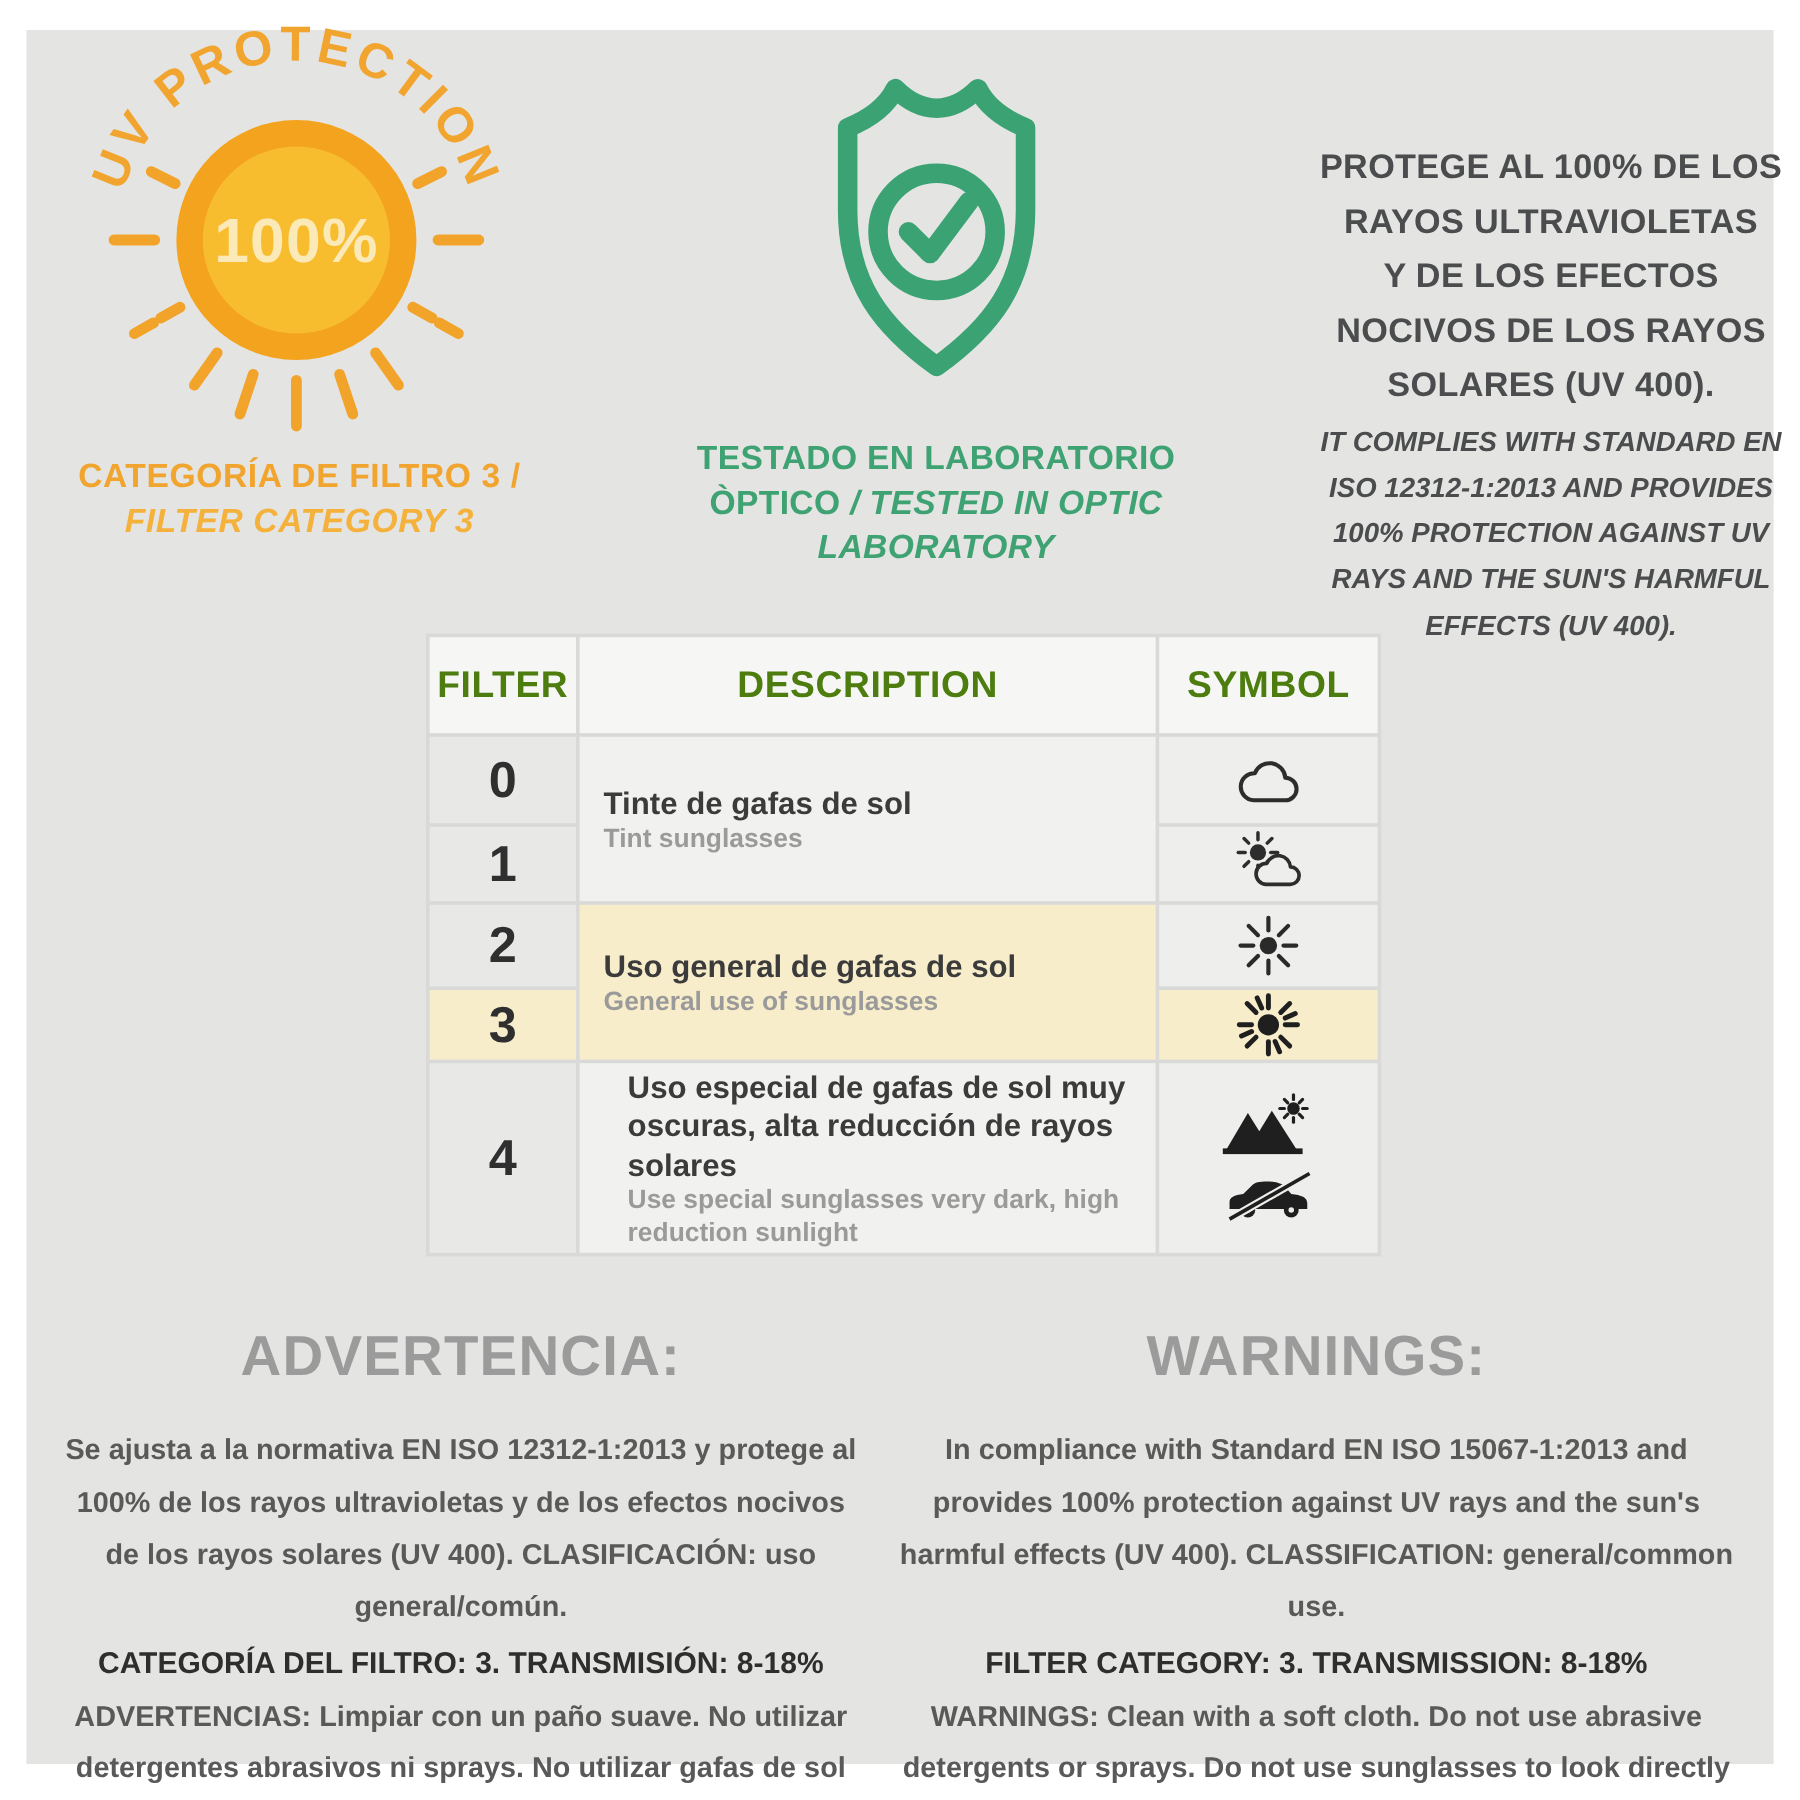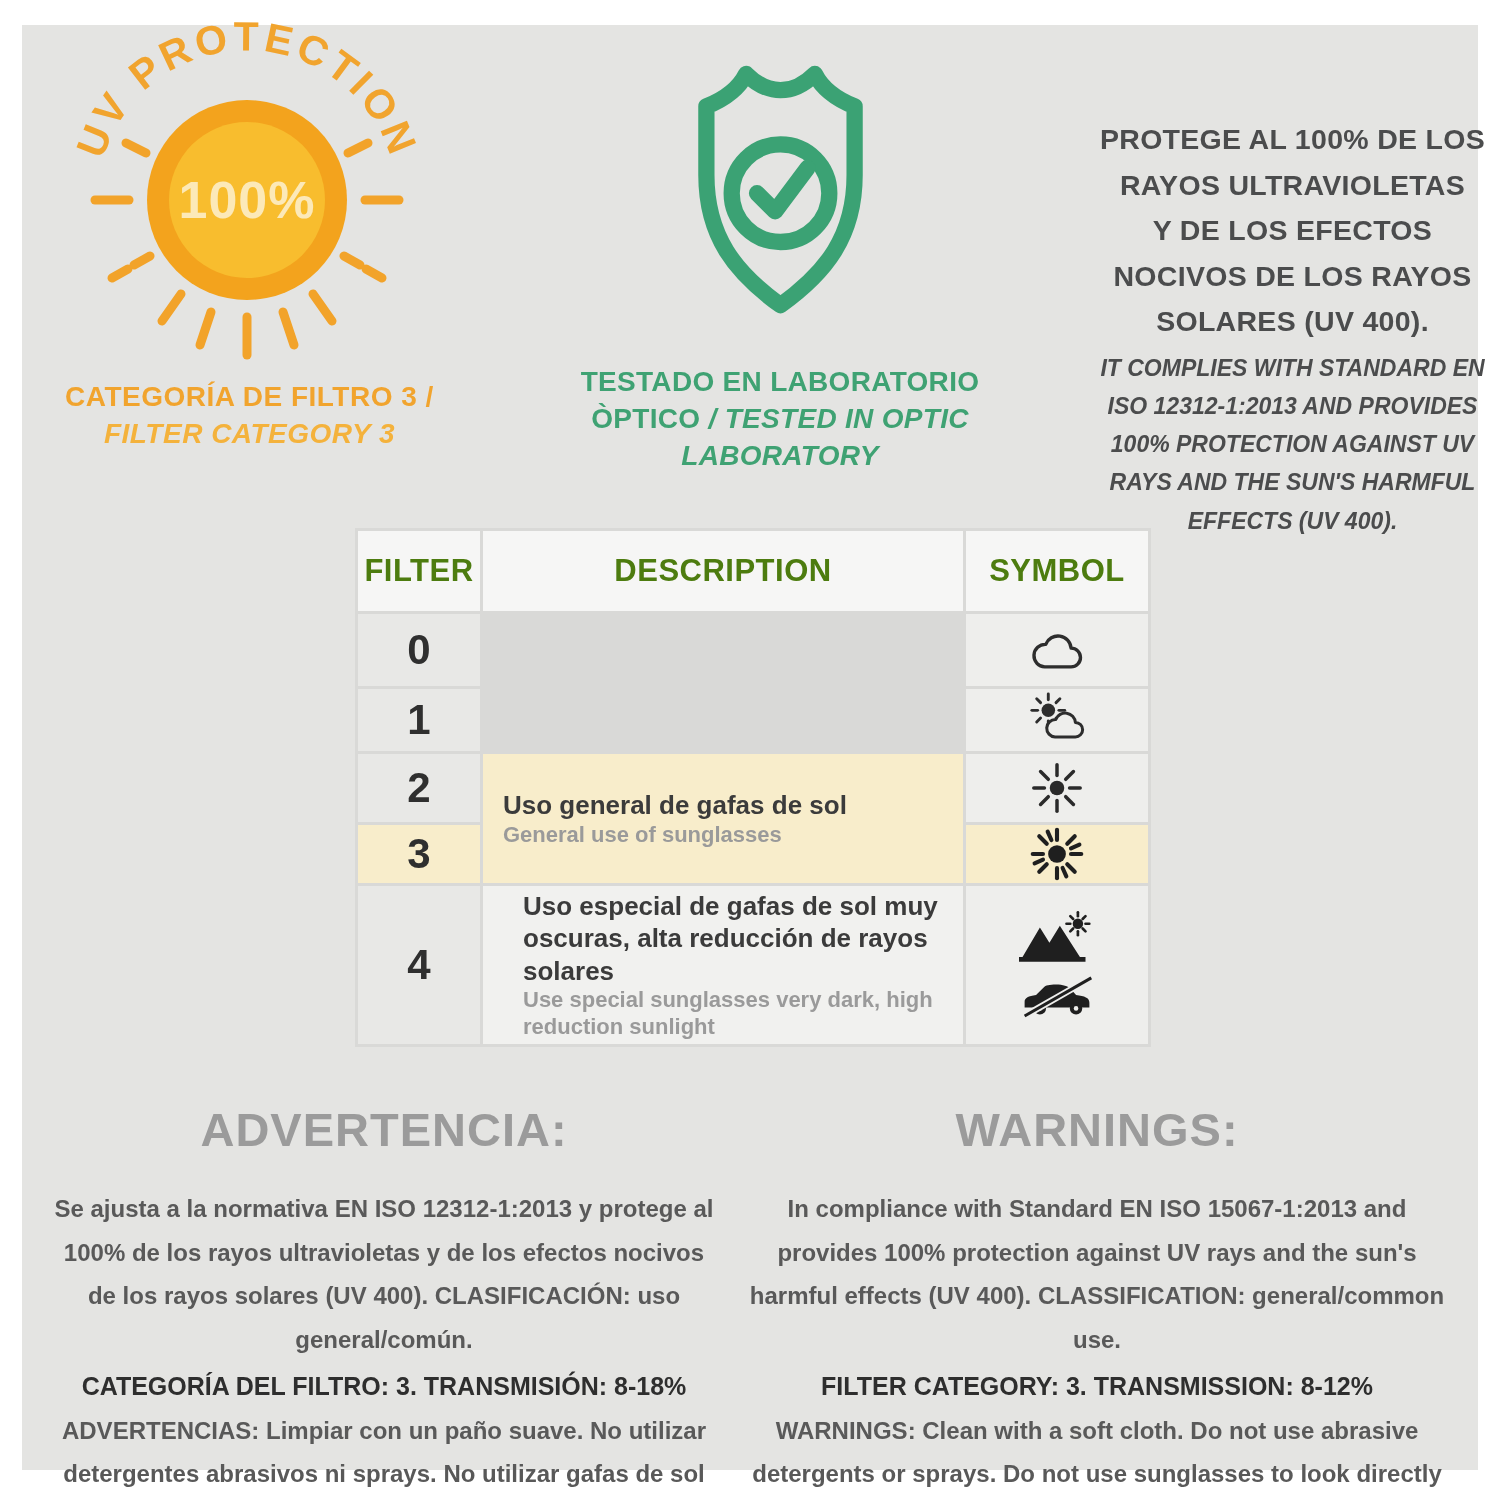--- a/index.html
+++ b/index.html
@@ -123,20 +123,24 @@
   <div class="cell hcell" style="grid-column:1;grid-row:1;">FILTER</div>
   <div class="cell hcell" style="grid-column:2;grid-row:1;">DESCRIPTION</div>
   <div class="cell hcell" style="grid-column:3;grid-row:1;">SYMBOL</div>
 
   <div class="cell fcell" style="grid-column:1;grid-row:2;">0</div>
   <div class="cell fcell" style="grid-column:1;grid-row:3;">1</div>
   <div class="cell fcell" style="grid-column:1;grid-row:4;">2</div>
   <div class="cell fcell cream" style="grid-column:1;grid-row:5;">3</div>
   <div class="cell fcell" style="grid-column:1;grid-row:6;">4</div>
 
+  <div class="cell dcell" style="grid-column:2;grid-row:2 / span 2;">
+    <span class="desc-es">Tinte de gafas de sol</span>
+    <span class="desc-en">Tint sunglasses</span>
+  </div>
   <div class="cell dcell cream" style="grid-column:2;grid-row:4 / span 2;">
     <span class="desc-es">Uso general de gafas de sol</span>
     <span class="desc-en">General use of sunglasses</span>
   </div>
   <div class="cell dcell" style="grid-column:2;grid-row:6;padding-left:40px;">
     <span class="desc-es">Uso especial de gafas de sol muy oscuras, alta reducción de rayos solares</span>
     <span class="desc-en">Use special sunglasses very dark, high reduction sunlight</span>
   </div>
 
   <div class="cell scell" style="grid-column:3;grid-row:2;">
@@ -227,15 +231,15 @@
 <section class="warn left">
   <h2>ADVERTENCIA:</h2>
   <p>Se ajusta a la normativa EN ISO 12312-1:2013 y protege al 100% de los rayos ultravioletas y de los efectos nocivos de los rayos solares (UV 400). CLASIFICACIÓN: uso general/común.</p>
   <div class="cat">CATEGORÍA DEL FILTRO: 3. TRANSMISIÓN: 8-18%</div>
   <p class="post">ADVERTENCIAS: Limpiar con un paño suave. No utilizar detergentes abrasivos ni sprays. No utilizar gafas de sol para mirar directamente al sol o exponerse a rayos UV producidos por medios artificiales. Para + 36 meses.</p>
 </section>
 
 <section class="warn right">
   <h2>WARNINGS:</h2>
   <p>In compliance with Standard EN ISO 15067-1:2013 and provides 100% protection against UV rays and the sun's harmful effects (UV 400). CLASSIFICATION: general/common use.</p>
-  <div class="cat">FILTER CATEGORY: 3. TRANSMISSION: 8-12%</div>
+  <div class="cat">FILTER CATEGORY: 3. TRANSMISSION: 8-18%</div>
   <p class="post">WARNINGS: Clean with a soft cloth. Do not use abrasive detergents or sprays. Do not use sunglasses to look directly at the sun or for exposure to UV rays produced by artificial means. Suitable for over +36 months.</p>
 </section>
 
 </body></html>

